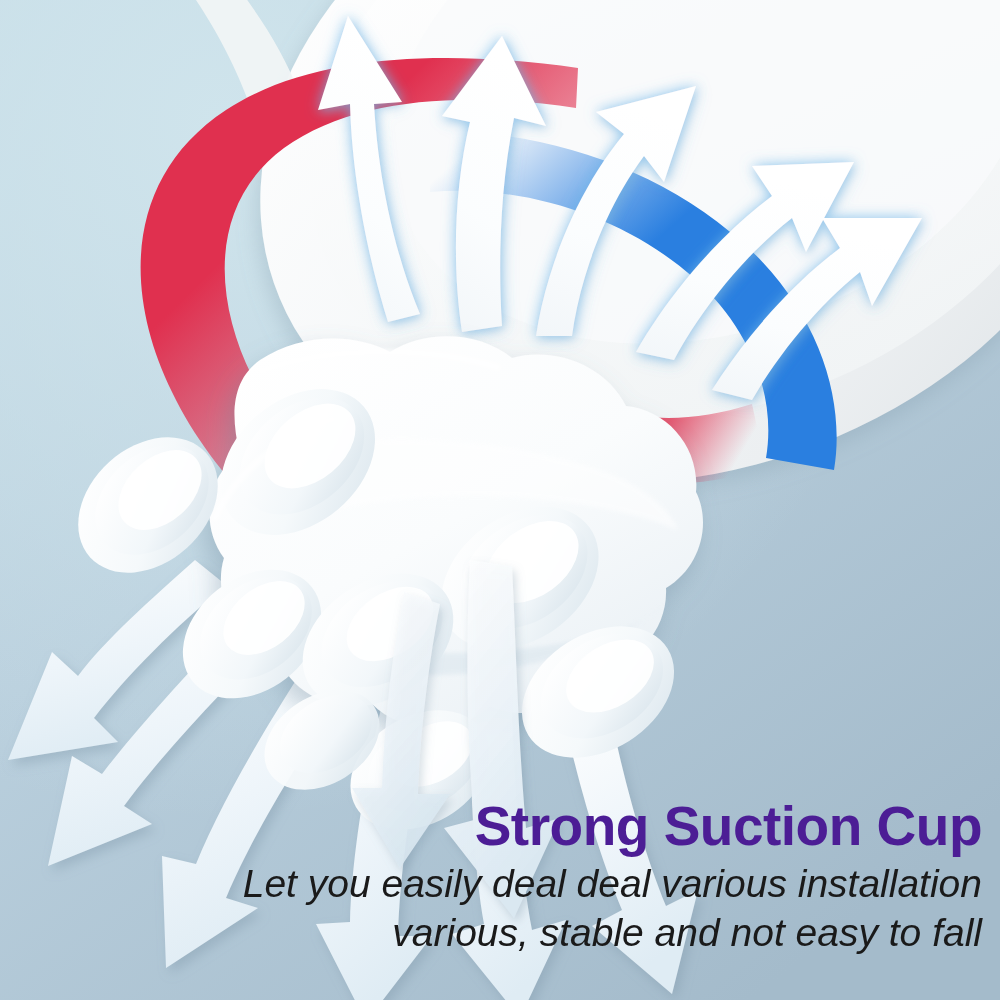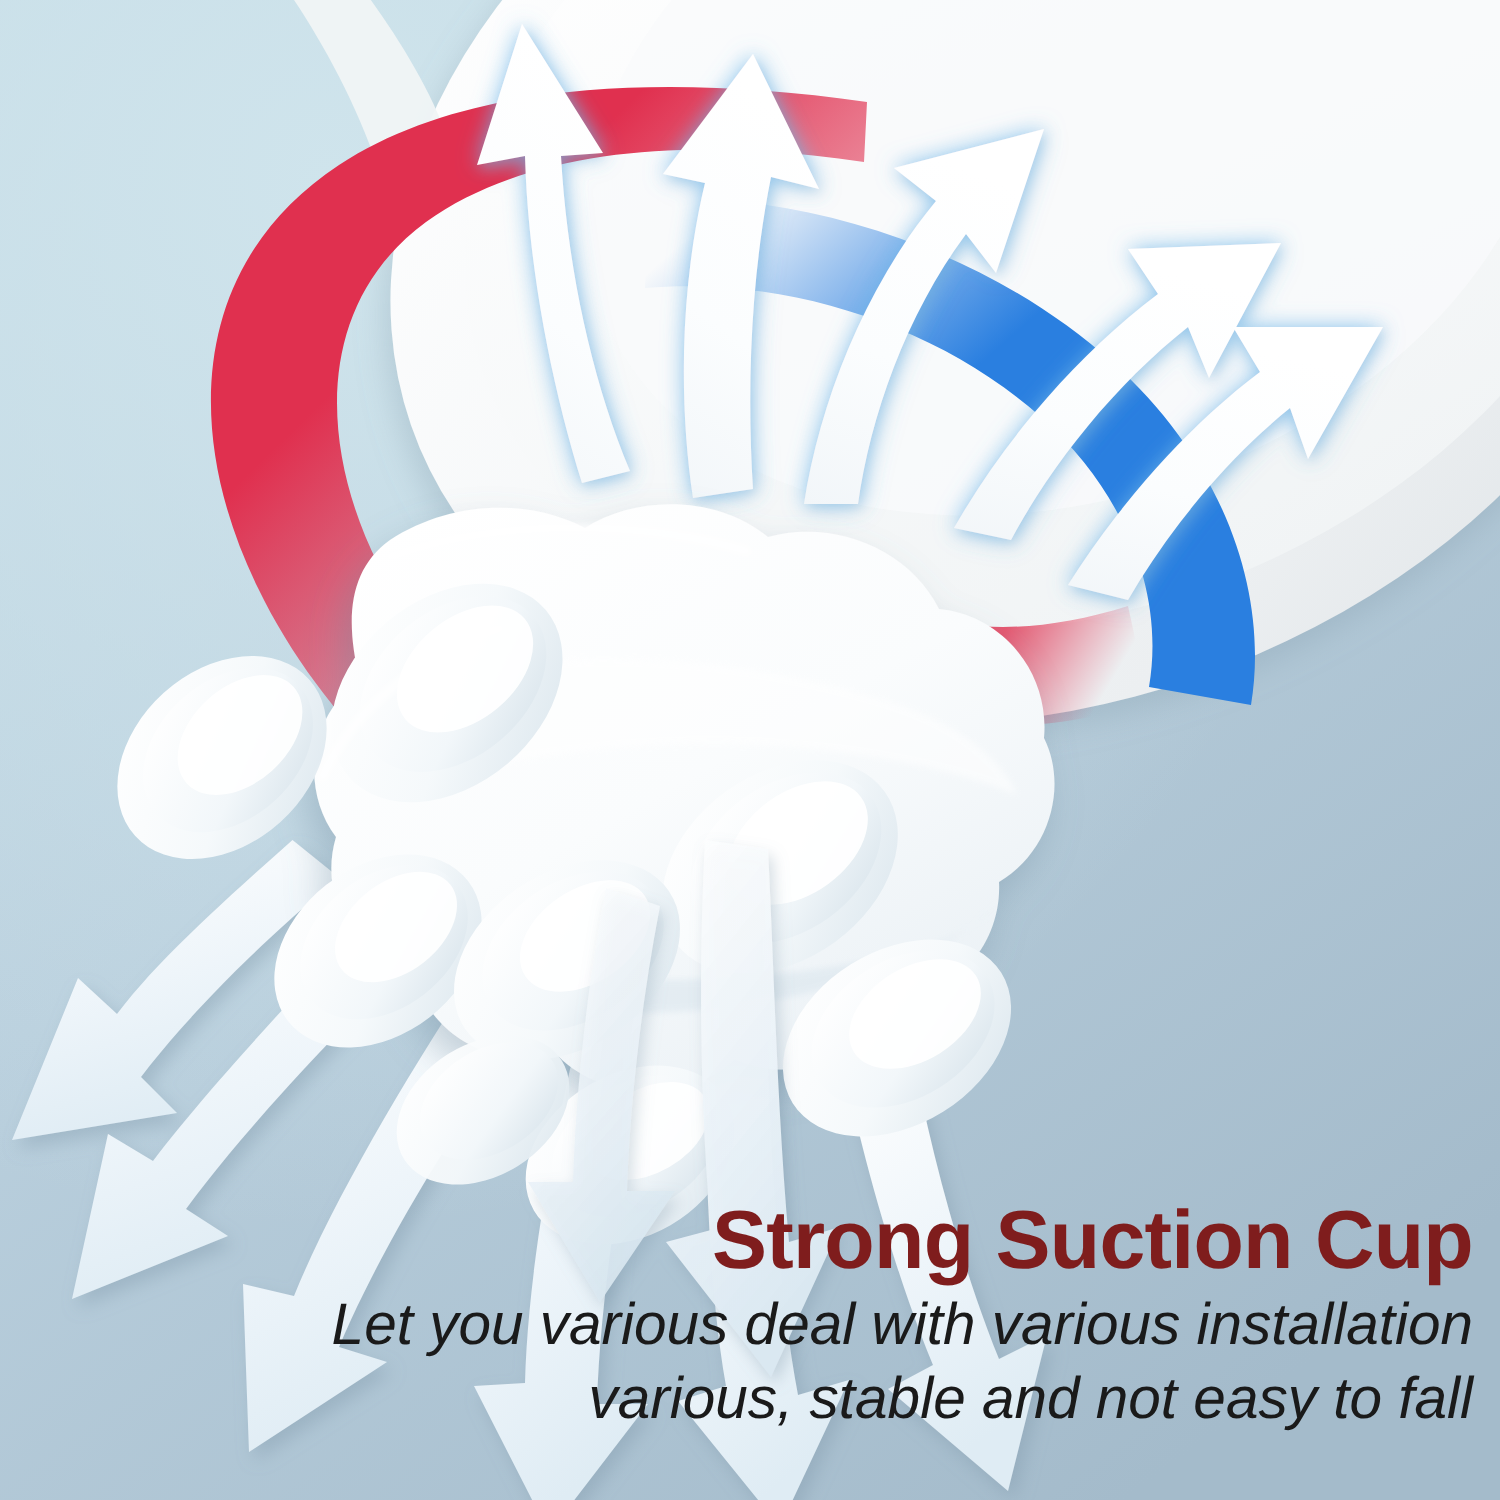--- a/index.html
+++ b/index.html
@@ -31,21 +31,21 @@
     padding-right: 18px;
     box-sizing: border-box;
     z-index: 40;
     pointer-events: none;
   }
   .headline {
     margin: 0;
     font-size: 55px;
     font-weight: bold;
     letter-spacing: -0.5px;
-    color: #7f1d1d;
+    color: #4c1d95;
     line-height: 62px;
     white-space: nowrap;
   }
   .subline {
     margin: 0;
     font-size: 39px;
     font-style: italic;
     color: #1a1a1a;
     line-height: 49px;
     white-space: nowrap;
@@ -353,18 +353,18 @@
 
       <path d="M 404,592 C 392,654 384,724 382,788
                L 352,788 L 400,868 L 450,794 L 418,794
                C 420,734 428,666 440,604 Z" opacity="0.9"></path>
     </g>
   </svg>
 
   <div class="caption-block">
     <h1 class="headline">Strong Suction Cup</h1>
     <div class="subline-wrap">
-      <p class="subline">Let you various deal with various installation</p>
+      <p class="subline">Let you easily deal deal various installation</p>
       <p class="subline">various, stable and not easy to fall</p>
     </div>
   </div>
 
 </div>
 
 </body></html>

